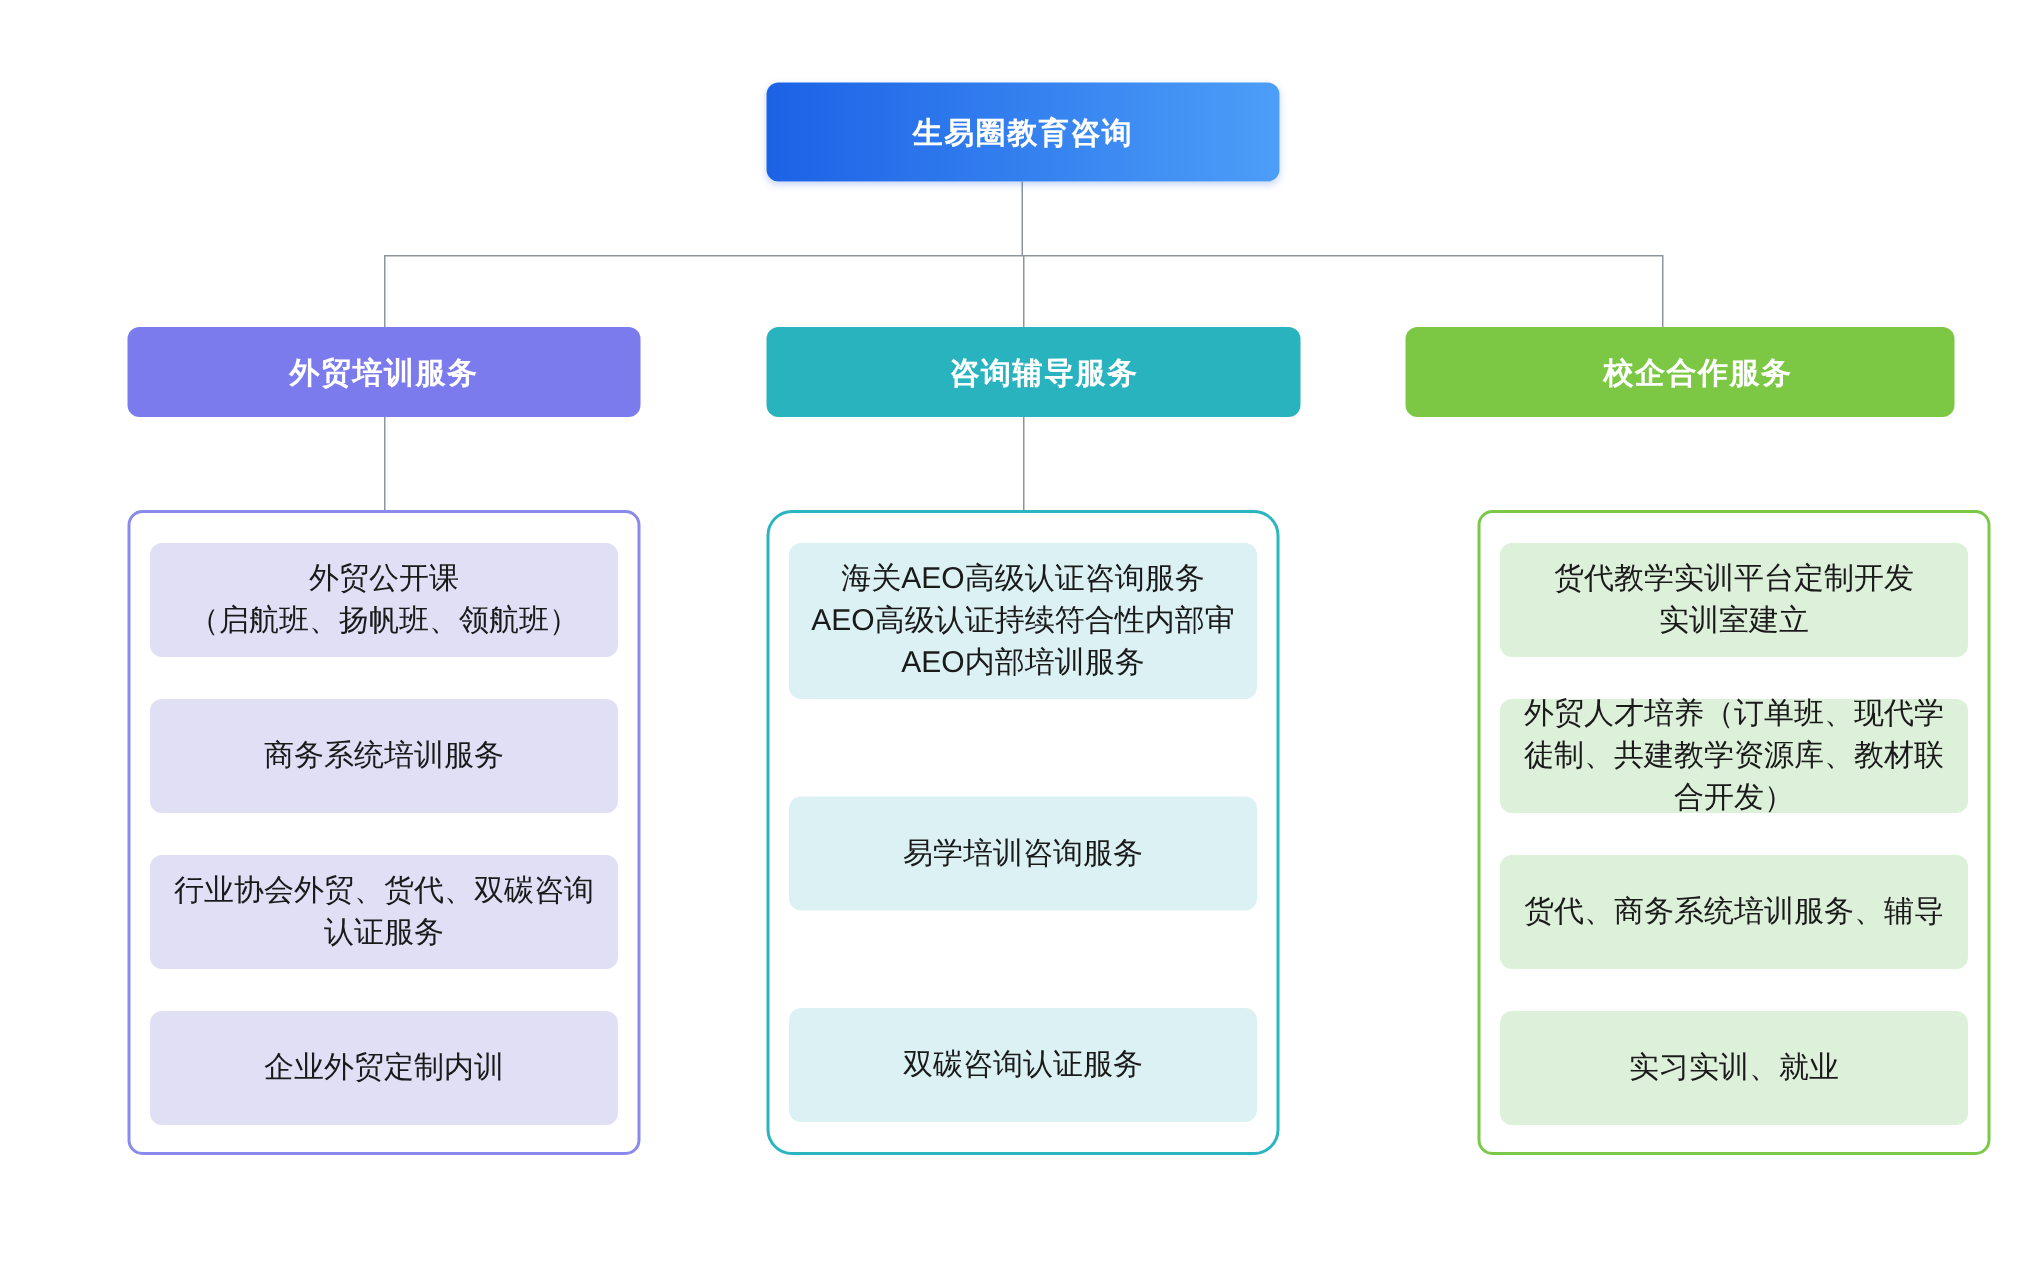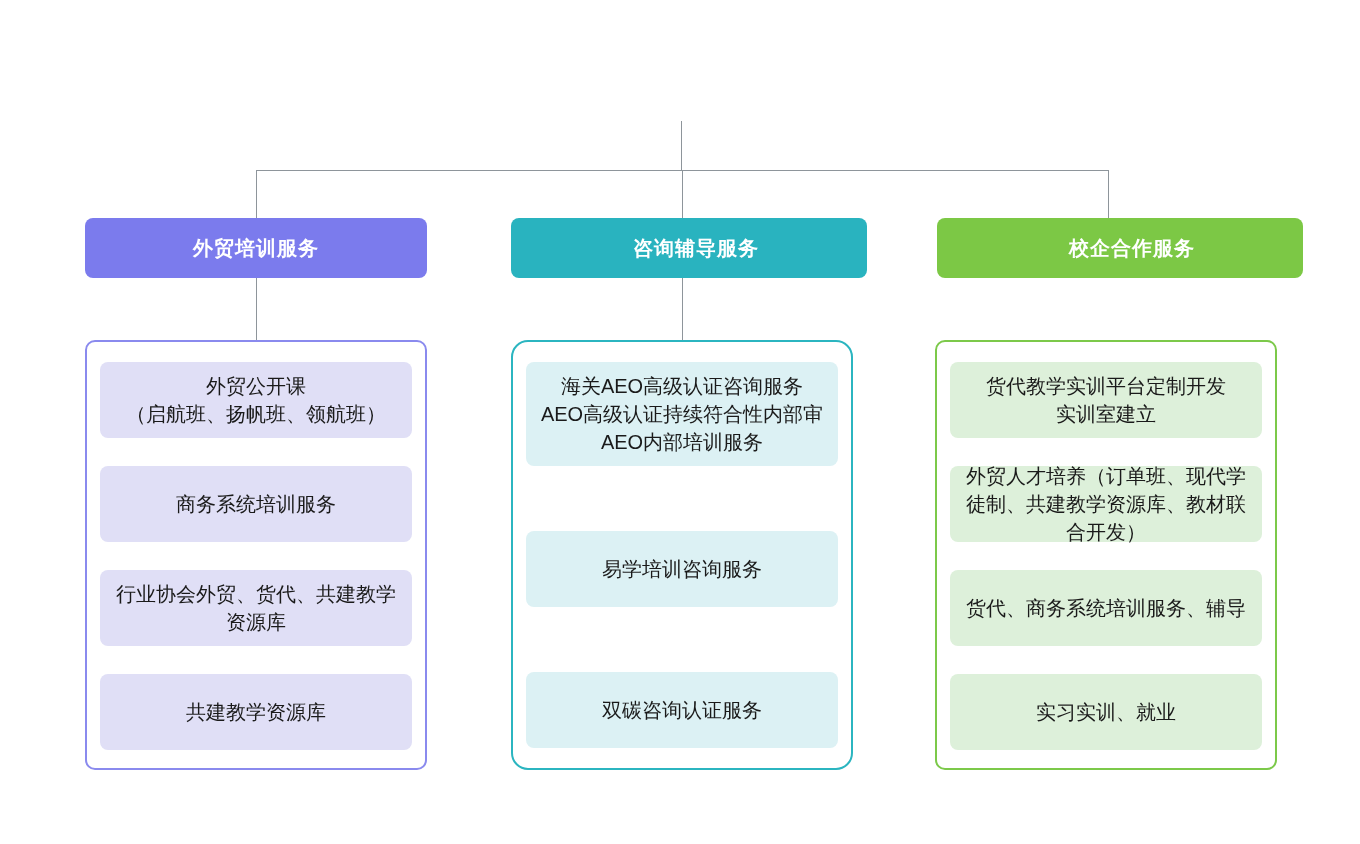--- a/index.html
+++ b/index.html
@@ -65,21 +65,21 @@
     border: 2px solid;
     background: #ffffff;
     box-sizing: border-box;
     display: flex; flex-direction: column;
     justify-content: space-between;
     padding: 20px 13px;
     gap: 28px;
   }
   #box-1 { left: 85px;  border-color: #8A8AEE; }
   #box-2 { left: 511px; border-color: #2BB5C0; border-radius: 17px; }
-  #box-3 { left: 935px; border-color: #7CC94A; }
+  #box-3 { left: 985px; border-color: #7CC94A; }
 
   
   .item {
     border-radius: 8px;
     min-height: 76px;
     box-sizing: border-box;
     padding: 10px 12px;
     display: flex; align-items: center; justify-content: center;
     text-align: center;
     font-size: 20px;
@@ -97,37 +97,40 @@
 <div class="canvas">
 
   <div class="line v" id="stem-root"></div>
   <div class="line h" id="trunk"></div>
   <div class="line v" id="drop-1"></div>
   <div class="line v" id="drop-2"></div>
   <div class="line v" id="drop-3"></div>
   <div class="line v" id="link-1"></div>
   <div class="line v" id="link-2"></div>
 
+  <div class="root-node">
+    <span>生易圈教育咨询</span>
+  </div>
 
   <div class="branch-header" id="header-1">
     <span>外贸培训服务</span>
   </div>
   <div class="branch-header" id="header-2">
     <span>咨询辅导服务</span>
   </div>
   <div class="branch-header" id="header-3">
     <span>校企合作服务</span>
   </div>
 
   <div class="branch-box" id="box-1">
     <div class="item">外贸公开课
 （启航班、扬帆班、领航班）</div>
     <div class="item">商务系统培训服务</div>
-    <div class="item">行业协会外贸、货代、共建教学资源库</div>
-    <div class="item">共建教学资源库</div>
+    <div class="item">行业协会外贸、货代、双碳咨询认证服务</div>
+    <div class="item">企业外贸定制内训</div>
   </div>
 
   <div class="branch-box" id="box-2">
     <div class="item">海关AEO高级认证咨询服务
 AEO高级认证持续符合性内部审
 AEO内部培训服务</div>
     <div class="item">易学培训咨询服务</div>
     <div class="item">双碳咨询认证服务</div>
   </div>
 

